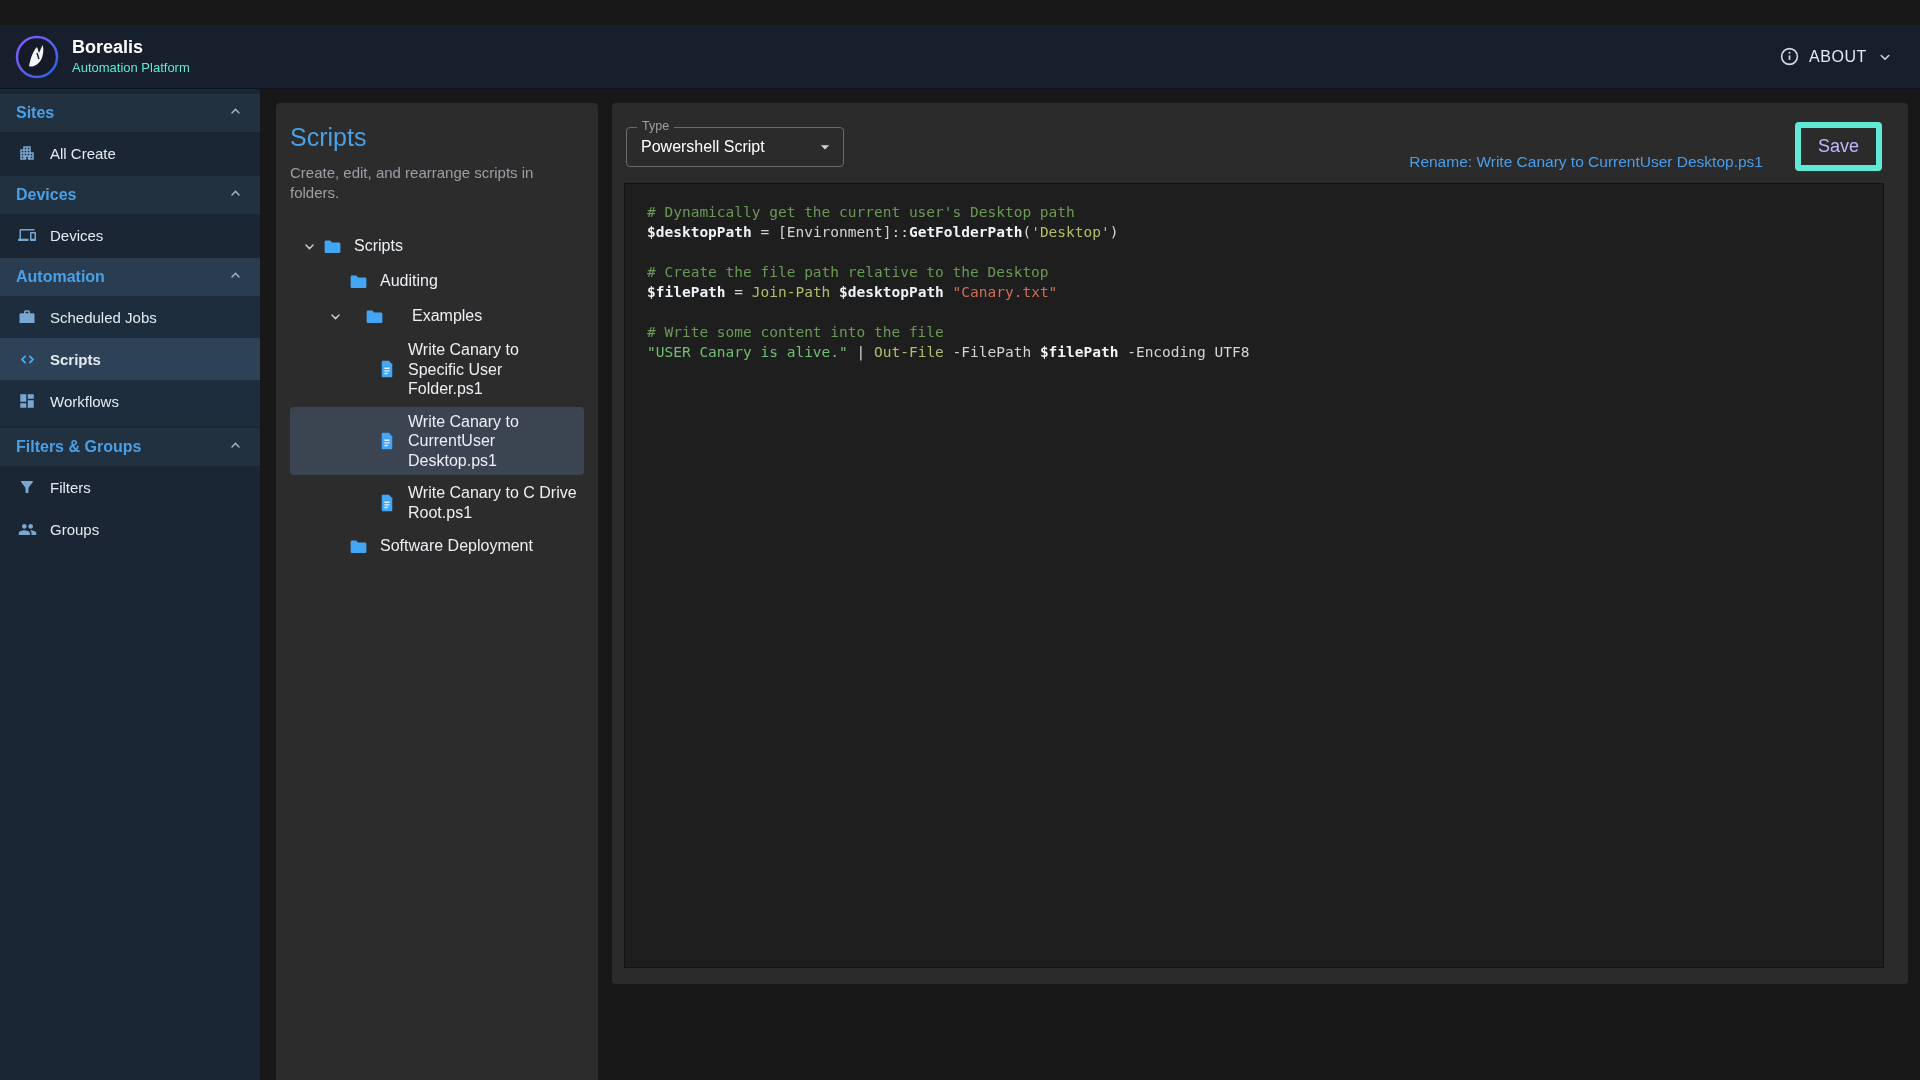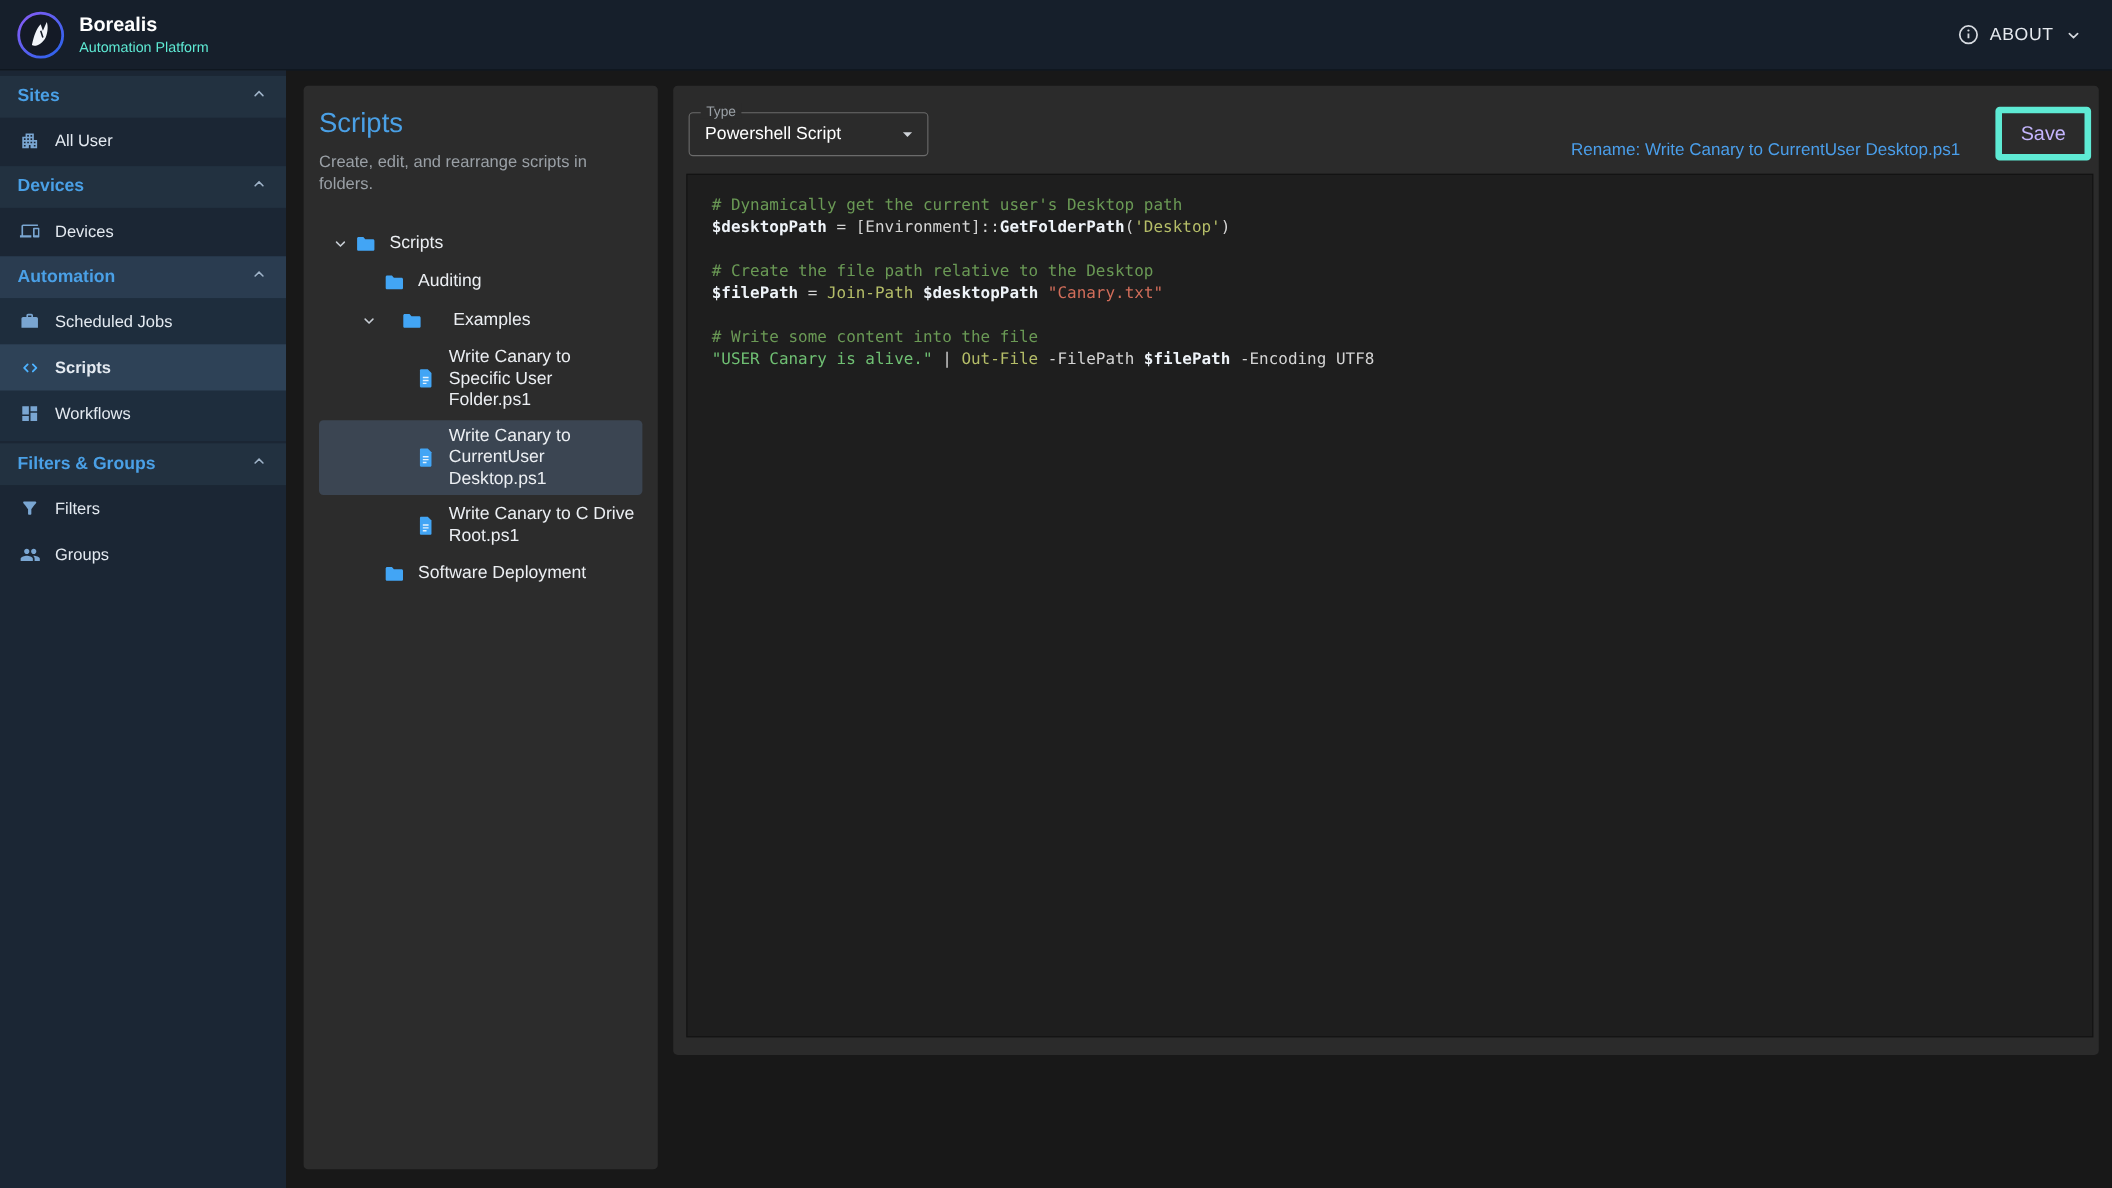--- a/index.html
+++ b/index.html
@@ -6,21 +6,21 @@
   html,body { margin:0; padding:0; }
   body {
     width:1920px; height:1080px; overflow:hidden;
     background:#181818; color:#e8e8e8;
     font-family:"Liberation Sans", sans-serif;
   }
 
   
   .topbar {
     height:64px; background:#161f2b; display:flex; align-items:center;
-    padding:0 26px 0 14px; border-bottom:1px solid #0d141d;
+    padding:0 26px 0 14px; border-bottom:1px solid #0d141d;margin-top:25px;
   }
   .logo-wrap { width:46px; height:46px; display:flex; align-items:center; justify-content:center; }
   .brand { margin-left:12px; }
   .brand-name { font-size:18px; font-weight:700; color:#ffffff; line-height:1.1; }
   .brand-sub { font-size:13px; color:#5eead4; margin-top:2px; }
   .about-btn {
     margin-left:auto; display:flex; align-items:center; gap:9px;
     color:#e6eaf0; font-size:16px; letter-spacing:0.6px; font-weight:500; cursor:pointer;
   }
   .about-btn svg { display:block; }
@@ -64,21 +64,21 @@
   }
   .tree-row.selected { background:#3b4552; }
   .tree-chev { flex:0 0 26px; width:26px; height:22px; display:flex; align-items:center; justify-content:center; }
   .tree-chev svg { display:block; }
   .tree-icon { flex:0 0 21px; width:21px; height:21px; margin-right:11px; display:flex; align-items:center; justify-content:center; }
   .tree-label { flex:1; }
 
   
   .editor-card {
     flex:1; height:881px; background:#2b2b2b; border-radius:4px;
-    display:flex; flex-direction:column; padding:13px 3px 14px 10px;
+    display:flex; flex-direction:column; padding:13px 22px 14px 10px;
   }
   .editor-toolbar { display:flex; align-items:center; padding:6px 4px 12px 4px; }
   .select-field {
     position:relative; width:218px; height:40px; border:1px solid #6b6b6b; border-radius:4px;
     display:flex; align-items:center; padding:0 8px 0 14px; background:#2b2b2b; cursor:pointer;
   }
   .select-label {
     position:absolute; top:-9px; left:10px; background:#2b2b2b; padding:0 5px;
     font-size:12.5px; color:#9aa0a6;
   }
@@ -157,21 +157,21 @@
             <path d="M7 14l5-5 5 5" fill="none" stroke="#9fb3c8" stroke-width="2" stroke-linecap="round"></path>
           </svg>
       </span>
     </div>
     <div class="nav-item">
       <span class="nav-icon">
         <svg width="18" height="18" viewBox="0 0 24 24">
             <path fill="currentColor" d="M17 11V3H7v4H3v14h8v-4h2v4h8V11h-4zM7 19H5v-2h2v2zm0-4H5v-2h2v2zm0-4H5V9h2v2zm4 4H9v-2h2v2zm0-4H9V9h2v2zm0-4H9V5h2v2zm4 8h-2v-2h2v2zm0-4h-2V9h2v2zm0-4h-2V5h2v2zm4 12h-2v-2h2v2zm0-4h-2v-2h2v2z"></path>
           </svg>
       </span>
-      <span class="nav-item-label">All User</span>
+      <span class="nav-item-label">All Create</span>
     </div>
 
     <div class="nav-section-header">
       <span>Devices</span>
       <span>
         <svg width="17" height="17" viewBox="0 0 24 24">
             <path d="M7 14l5-5 5 5" fill="none" stroke="#9fb3c8" stroke-width="2" stroke-linecap="round"></path>
           </svg>
       </span>
     </div>

